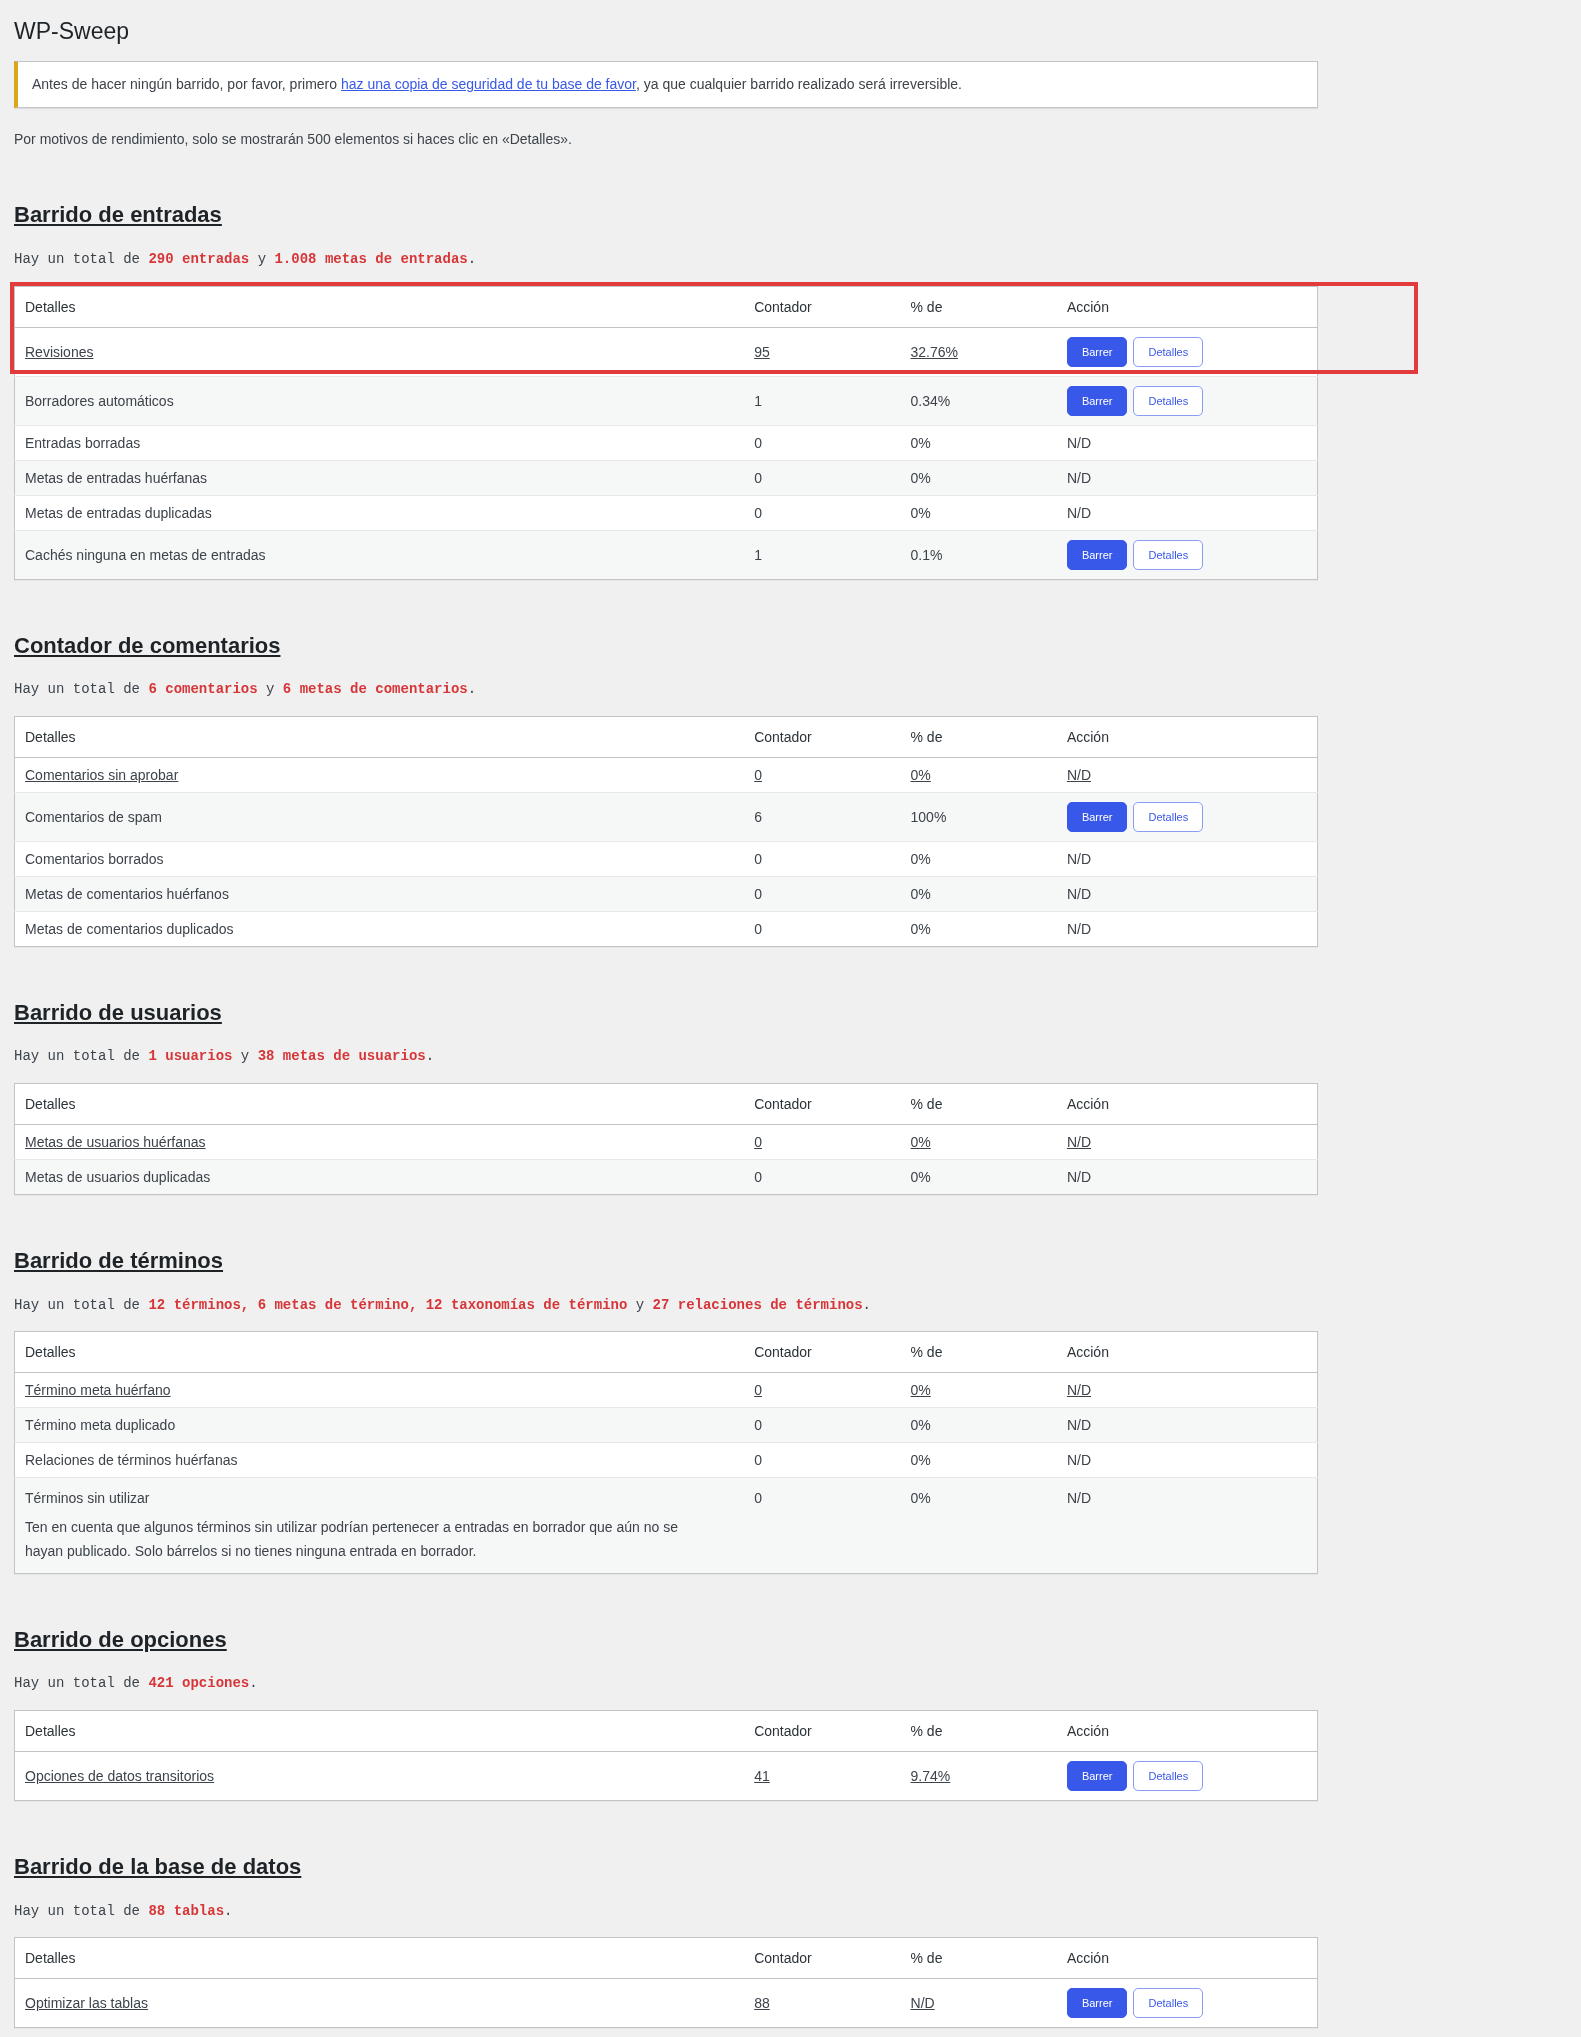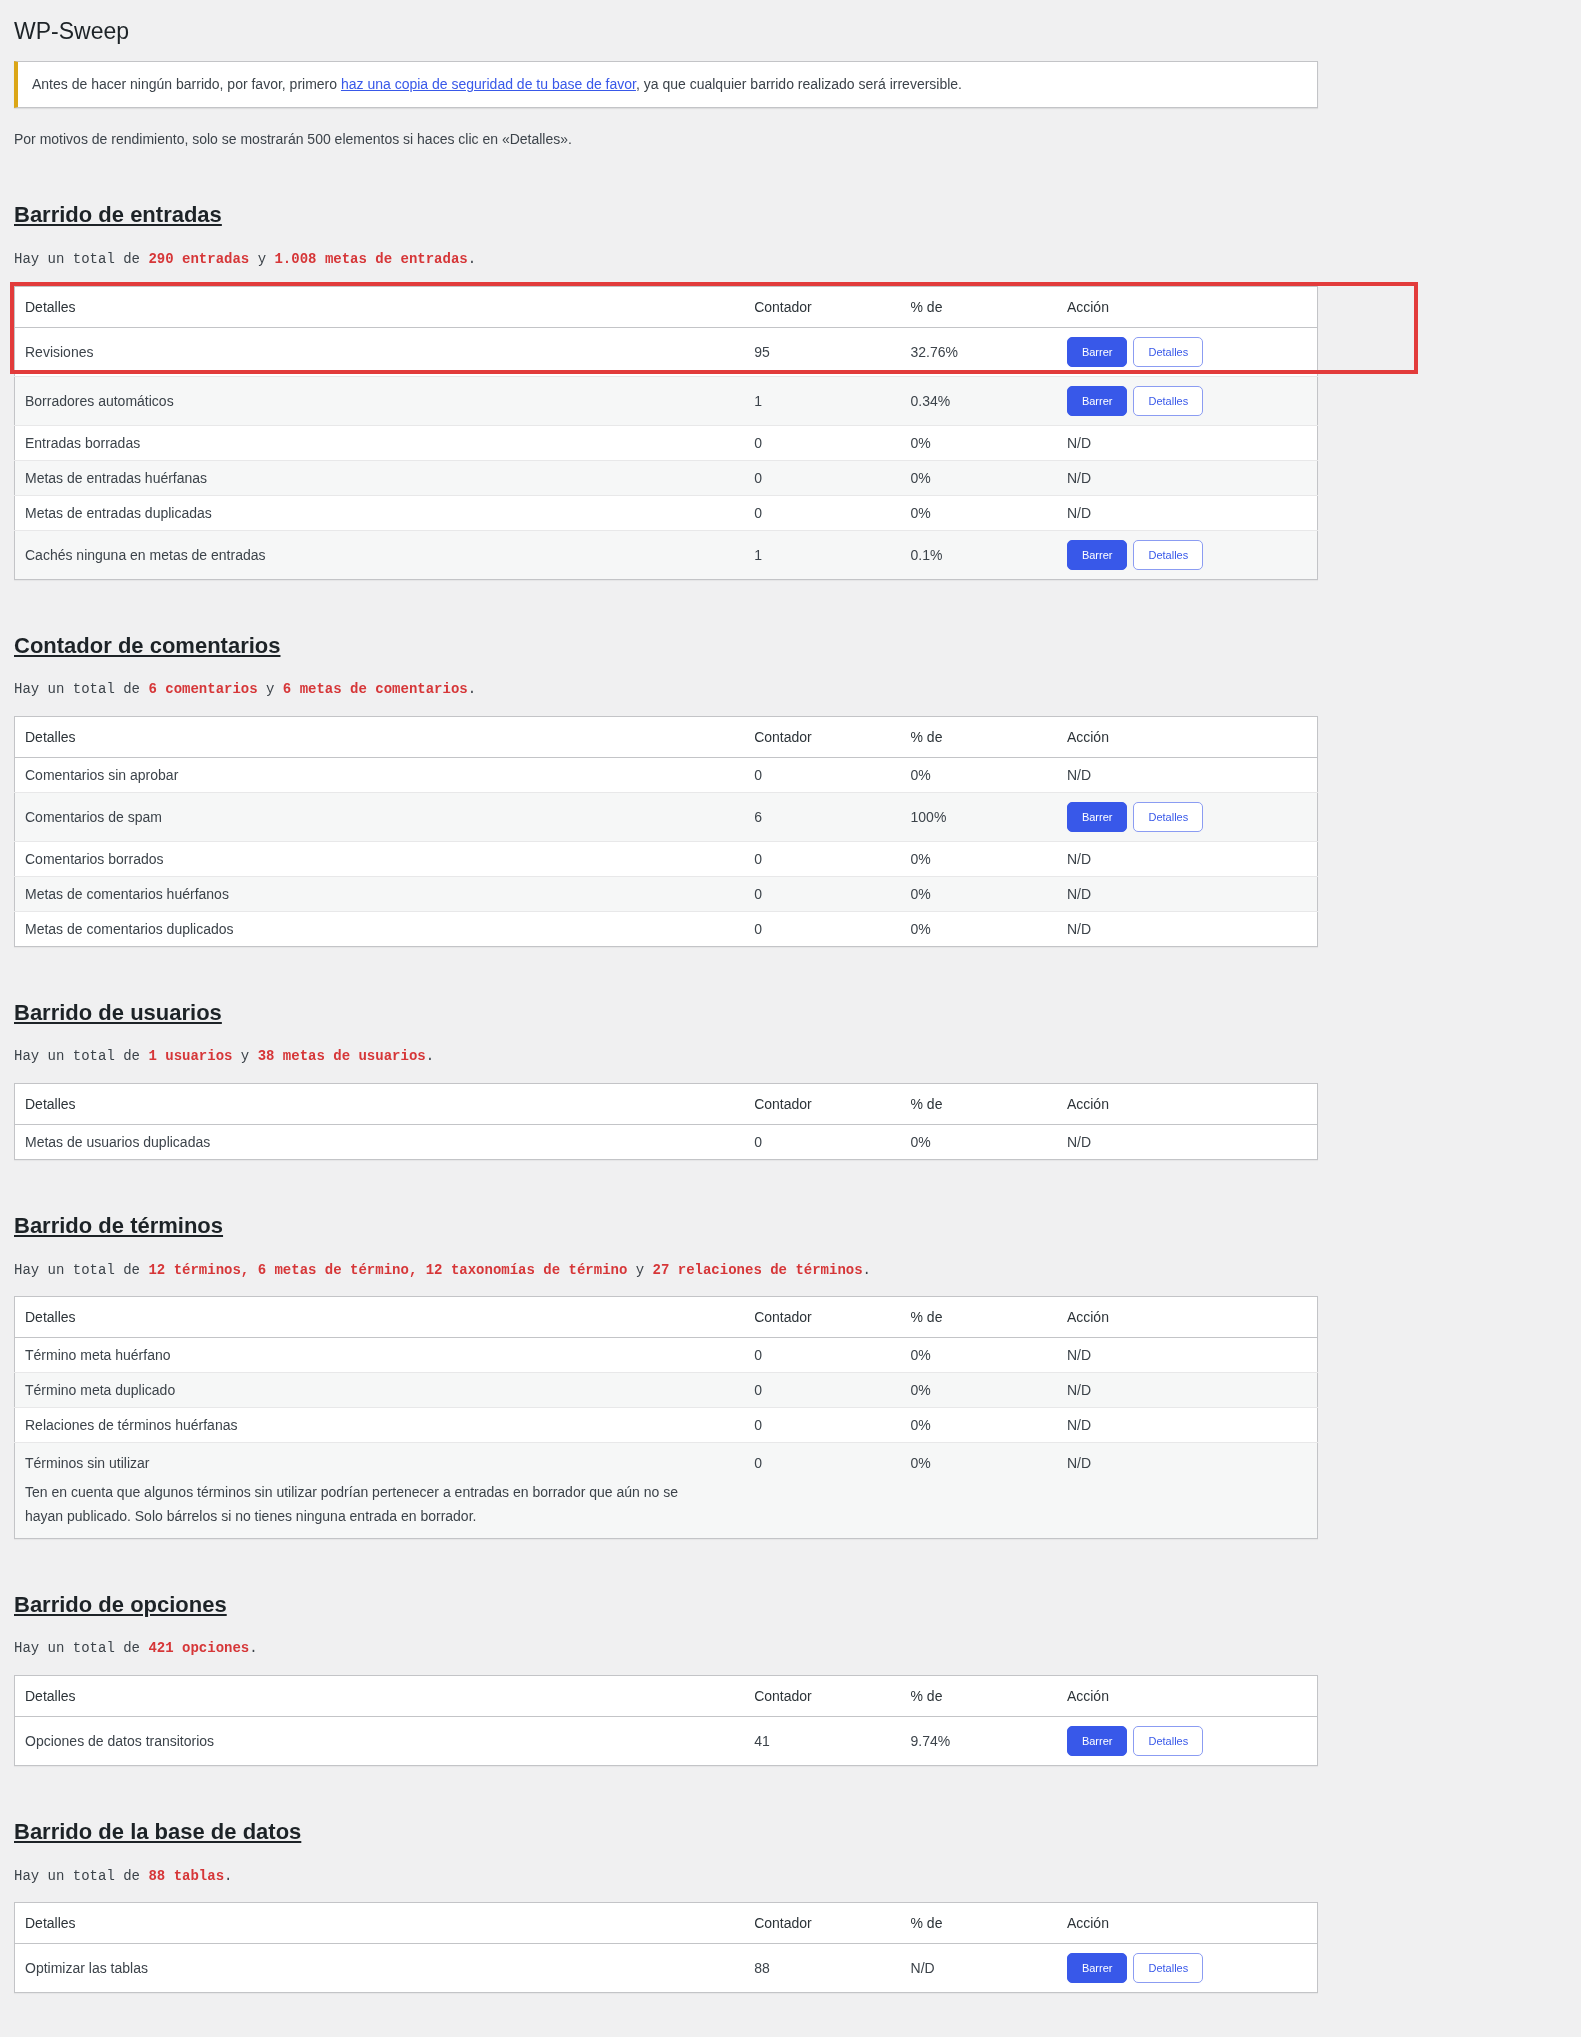--- a/index.html
+++ b/index.html
@@ -76,21 +76,21 @@
     color:#2c3338;
     padding:12px 10px;
     border-bottom:1px solid var(--border);
   }
   table.sweep td{
     padding:9px 10px;
     vertical-align:middle;
     color:var(--body);
     border-top:1px solid var(--row-line);
   }
-  table.sweep tbody tr:first-child td{border-top:none;}
+  table.sweep tbody tr:first-child td{border-top:none;text-decoration:underline;}
   table.sweep tbody tr:nth-child(even){background:var(--row-alt);}
   table.sweep tr.has-note td{vertical-align:top;padding-top:12px;}
   .row-note{margin-top:10px;line-height:1.7;max-width:680px;color:var(--body);}
   .btn{
     display:inline-block;
     height:30px;
     line-height:28px;
     padding:0 14px;
     font-size:11px;
     border-radius:5px;
@@ -267,20 +267,26 @@
             <thead>
               <tr>
                 <th>Detalles</th>
                 <th>Contador</th>
                 <th>% de</th>
                 <th>Acción</th>
               </tr>
             </thead>
             <tbody>
               <tr>
+                <td><span>Metas de usuarios huérfanas</span></td>
+                <td>0</td>
+                <td>0%</td>
+                <td><span class="nd">N/D</span></td>
+              </tr>
+              <tr>
                 <td><span>Metas de usuarios duplicadas</span></td>
                 <td>0</td>
                 <td>0%</td>
                 <td><span class="nd">N/D</span></td>
               </tr>
             </tbody>
           </table>
         </div>
       </section>
       <section>

